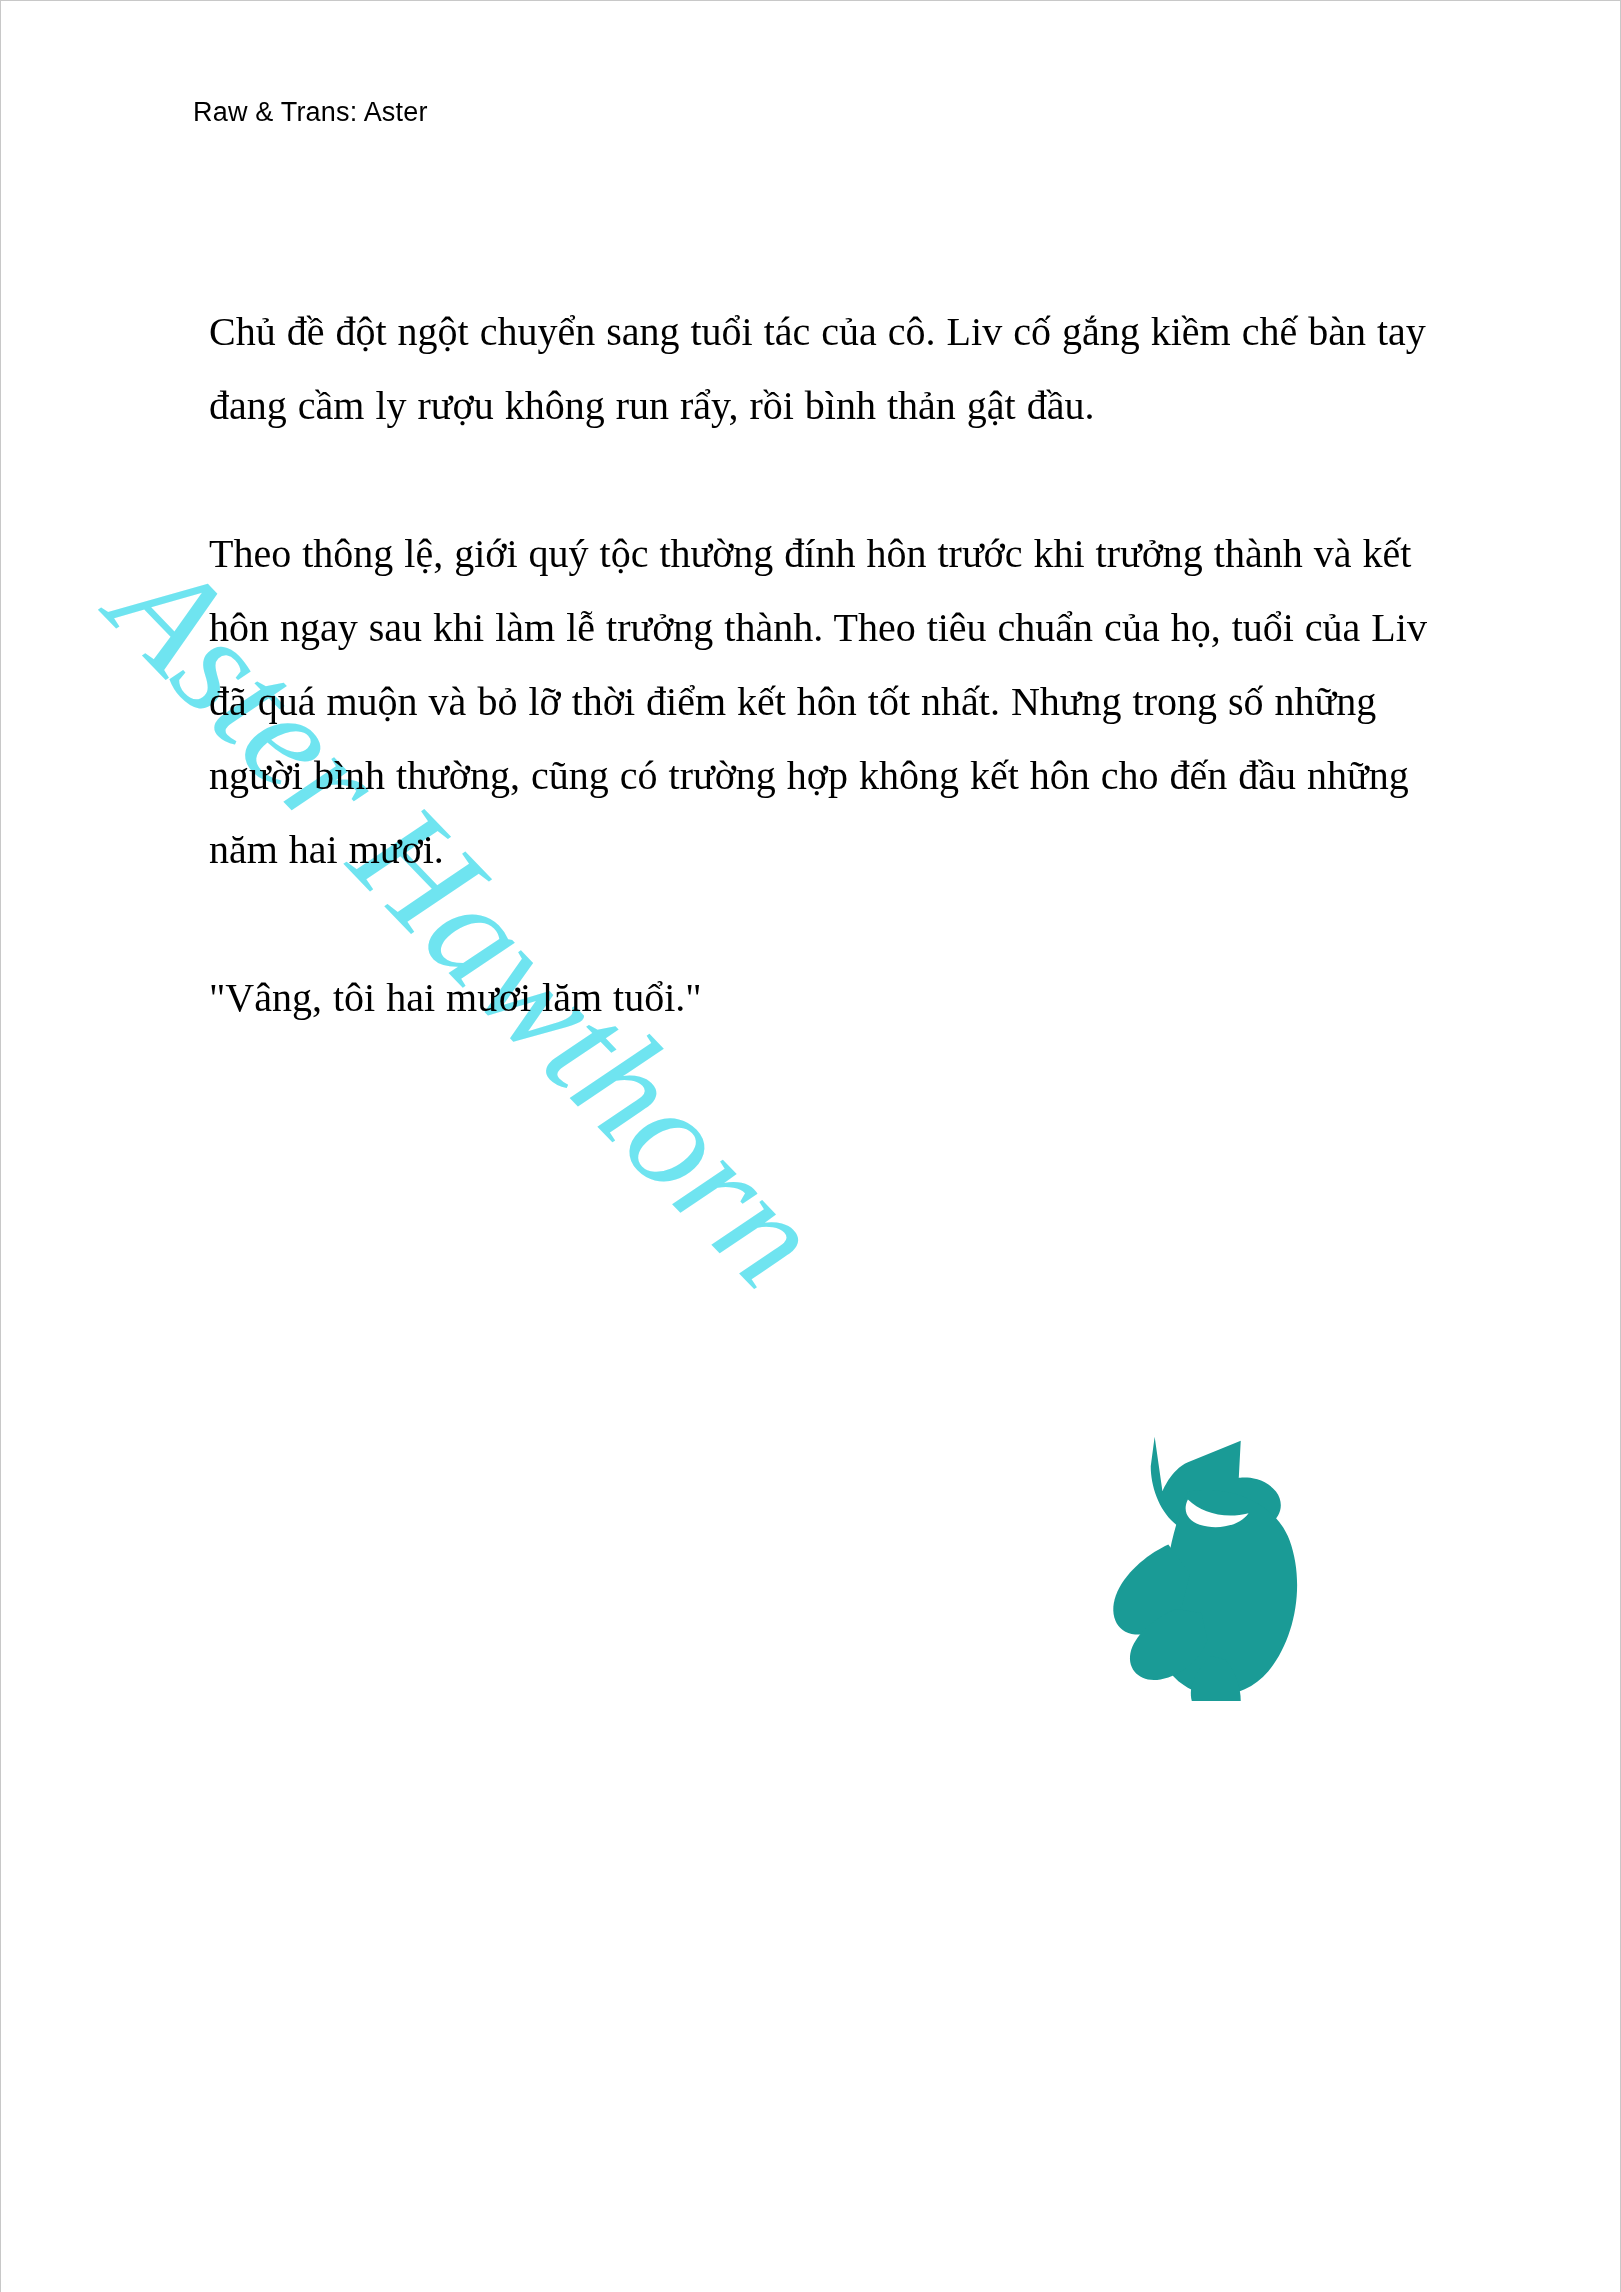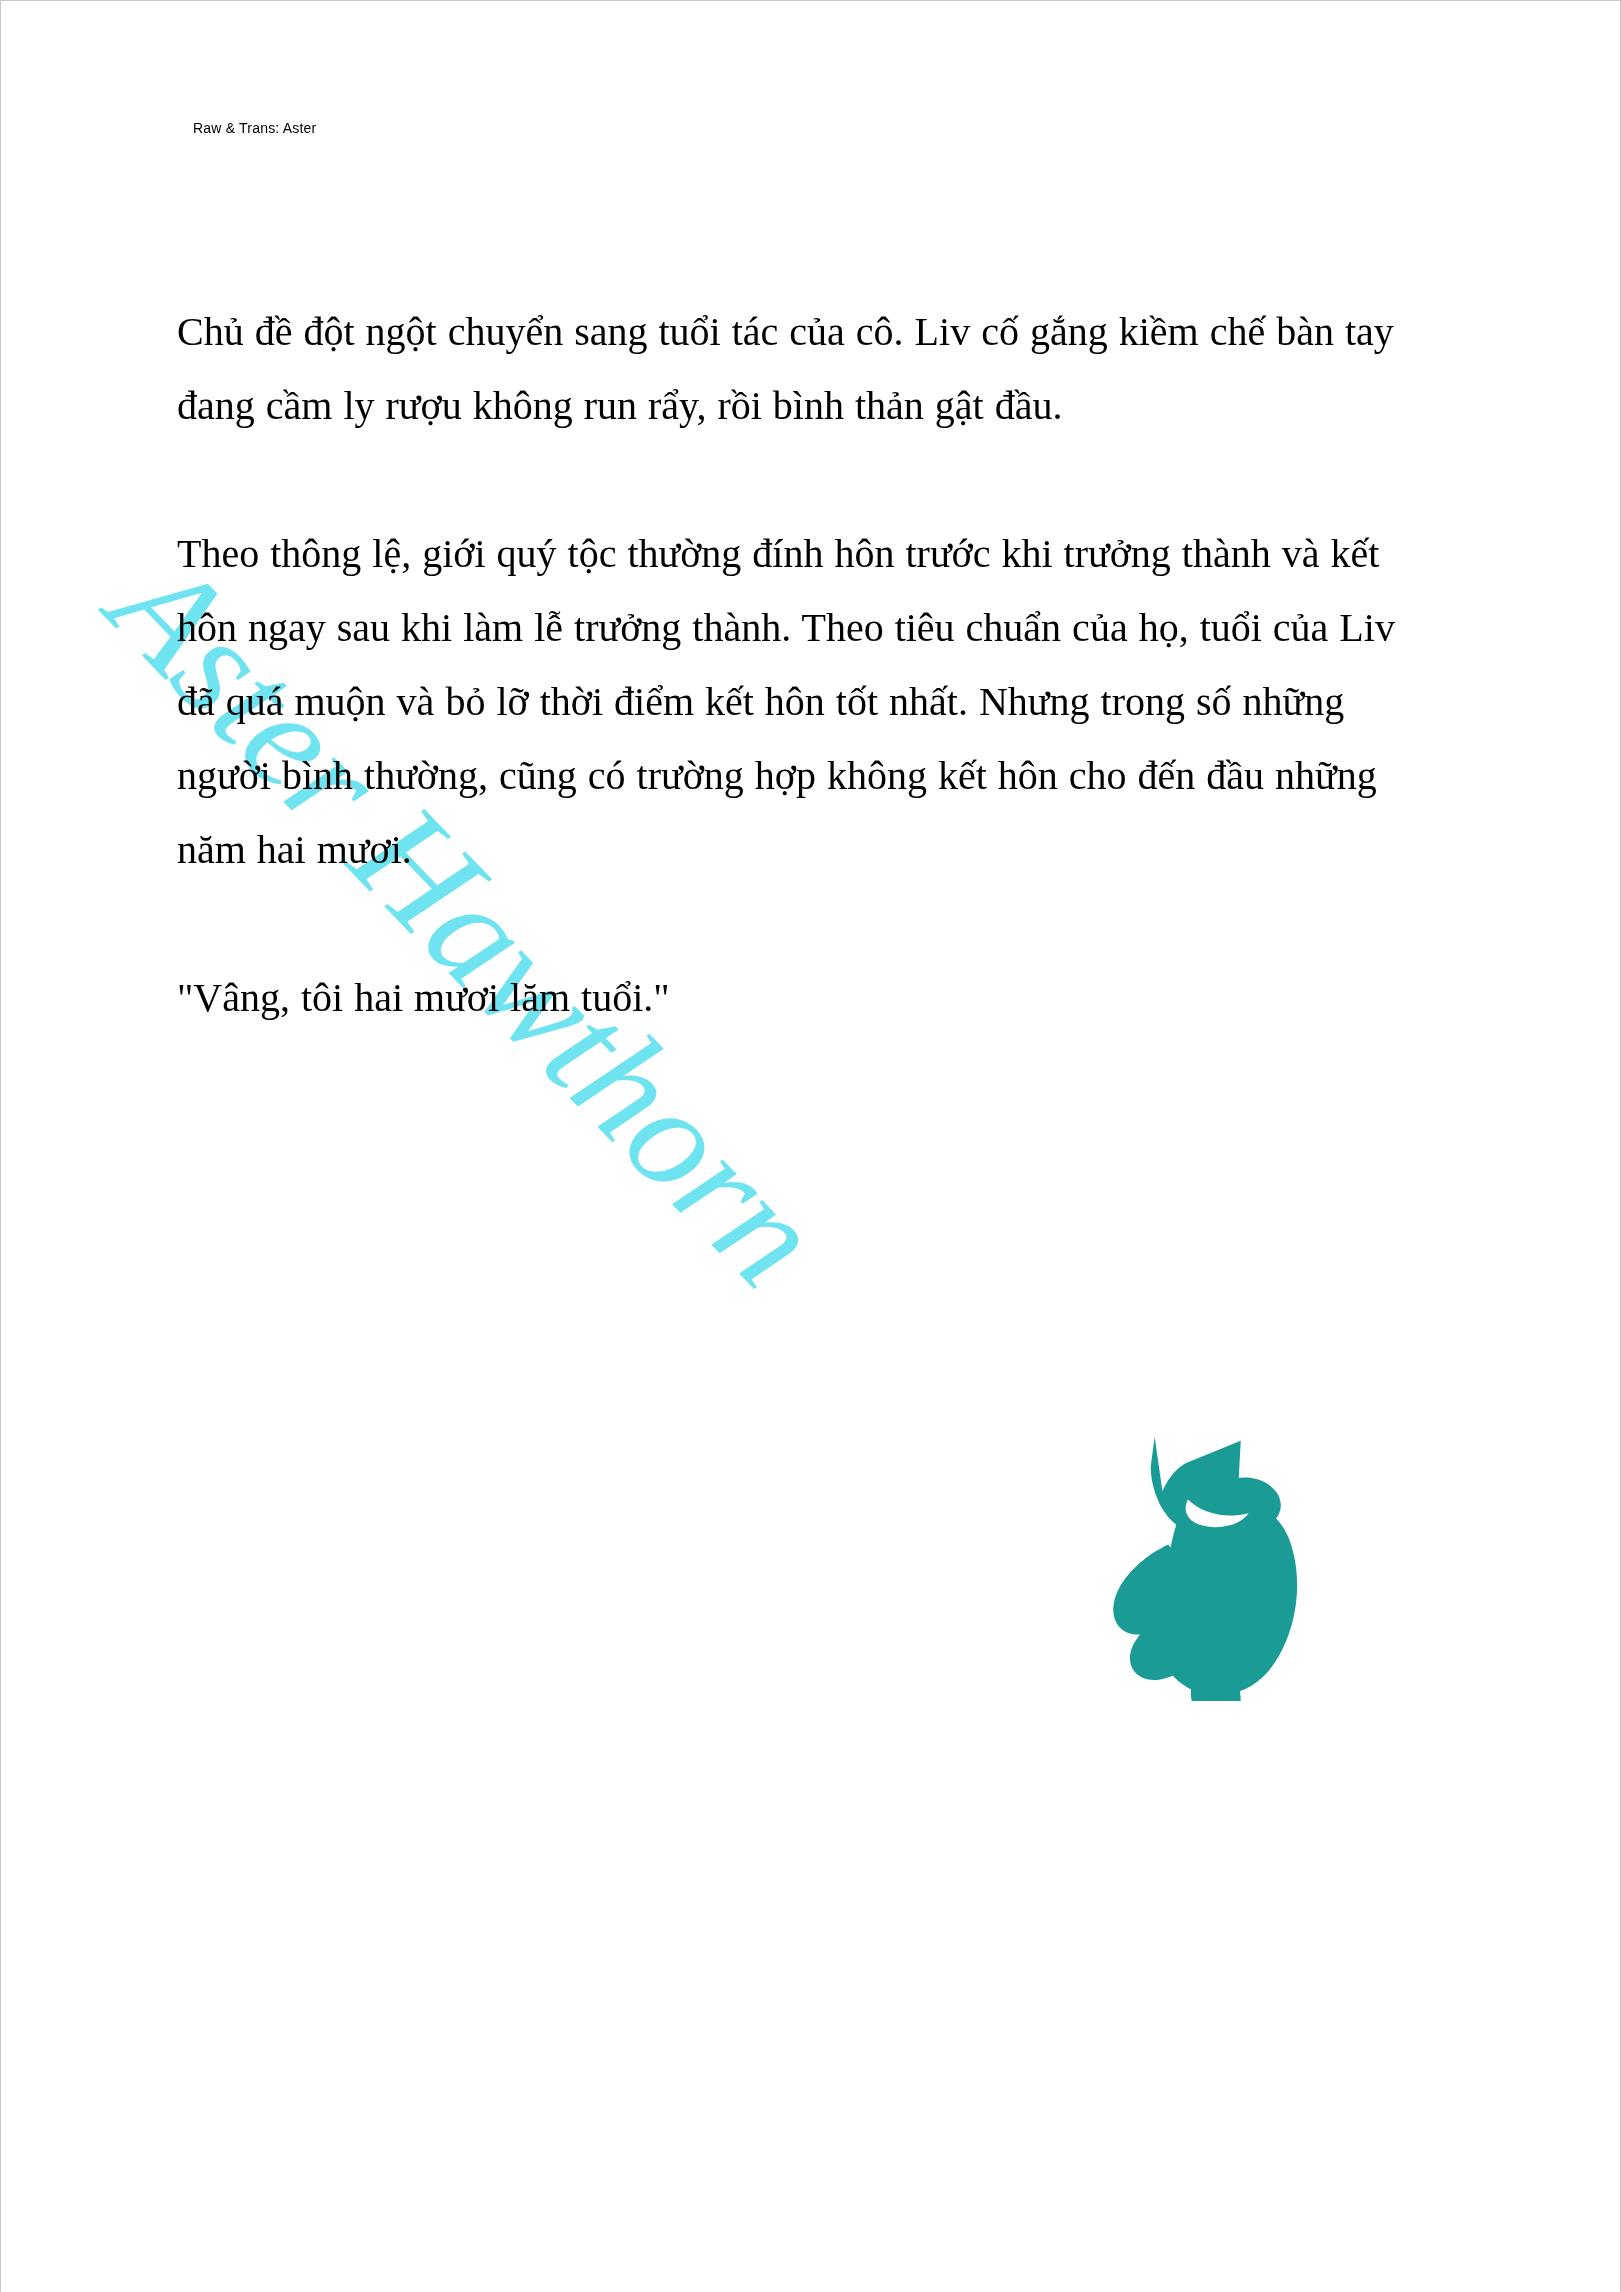--- a/index.html
+++ b/index.html
@@ -16,23 +16,23 @@
     border: 1px solid #c8c8c8;
     box-sizing: border-box;
     overflow: hidden;
     font-family: "Liberation Serif", "DejaVu Serif", serif;
   }
 
   
   .header {
     position: absolute;
     left: 192px;
-    top: 114px;
+    top: 98px;
     font-family: "Liberation Sans", "DejaVu Sans", sans-serif;
-    font-size: 14px;
+    font-size: 27px;
     line-height: 27.4px;
     color: #000000;
     letter-spacing: 0.2px;
     white-space: nowrap;
     z-index: 5;
   }
 
   
   .watermark {
     position: absolute;
@@ -61,21 +61,21 @@
     width: 225px;
     height: 274px;
     z-index: 2;
     pointer-events: none;
   }
   .cat-logo svg { display: block; width: 100%; height: 100%; }
 
   
   .body-text {
     position: absolute;
-    left: 176px;
+    left: 208px;
     top: 294px;
     width: 1245px;
     z-index: 3;
   }
 
   .para {
     font-family: "Liberation Serif", "DejaVu Serif", serif;
     font-size: 40px;
     line-height: 74px;
     color: #000000;

